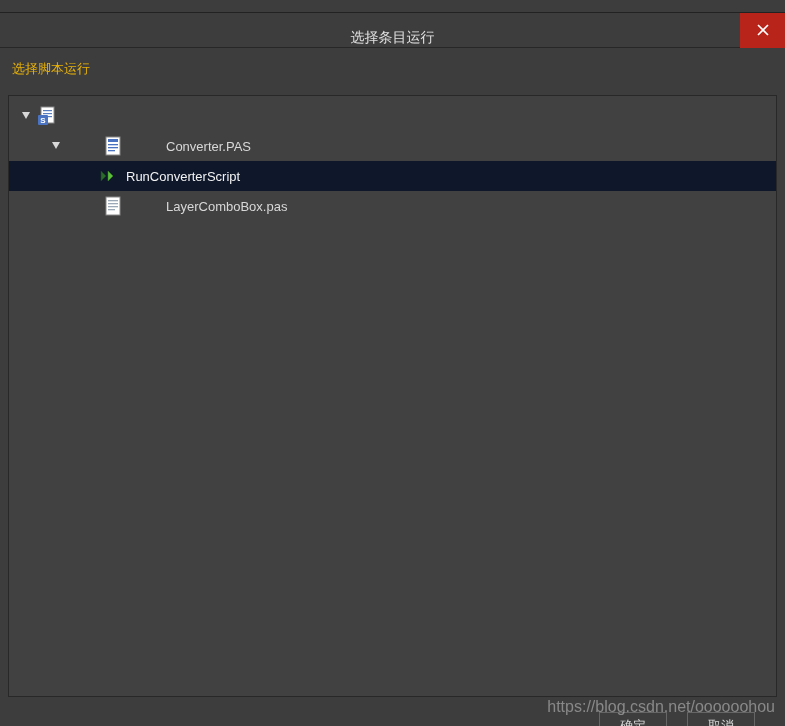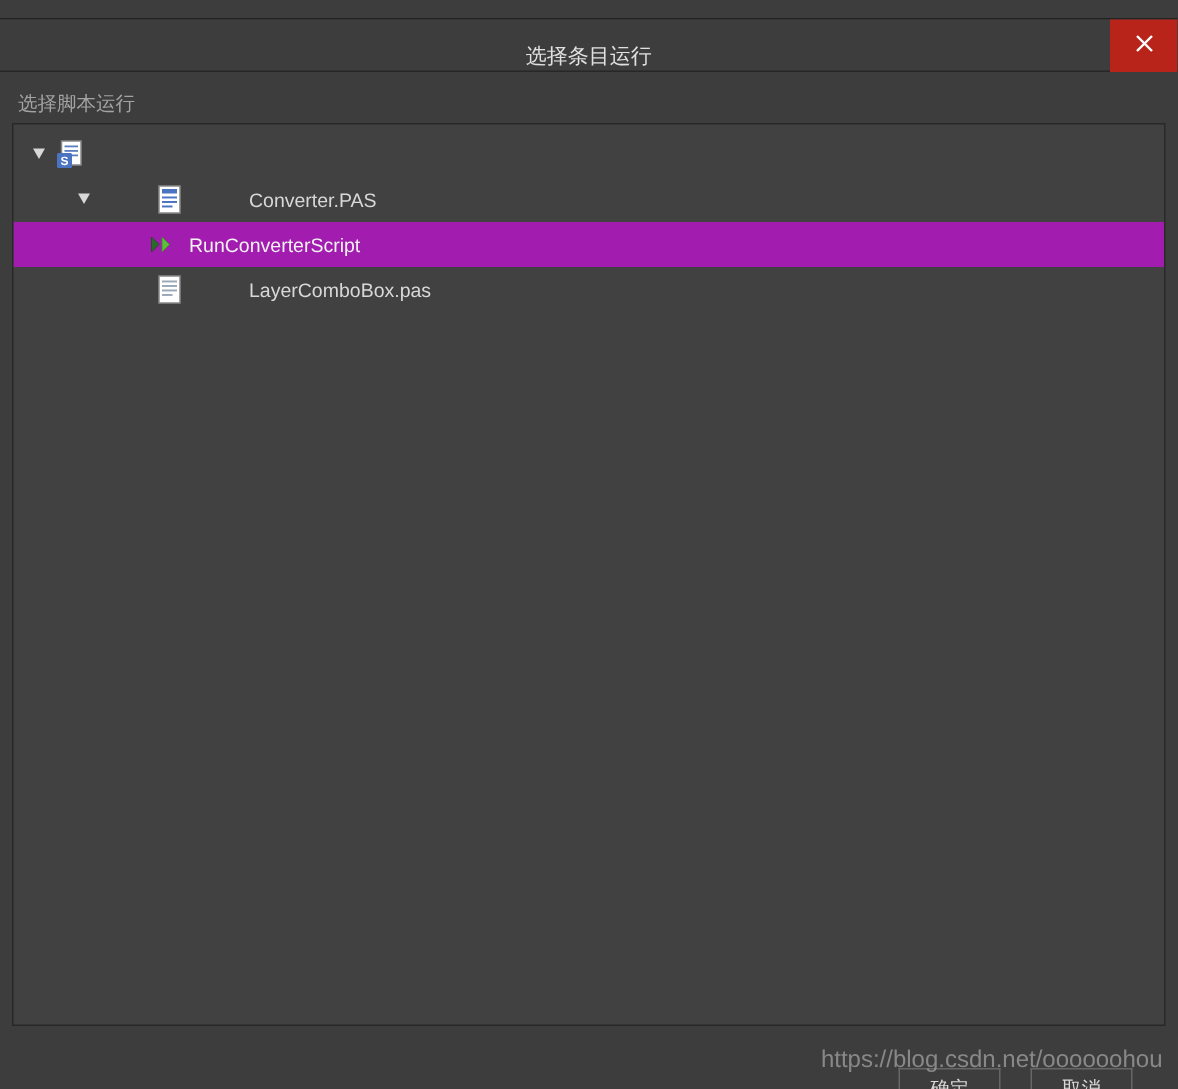--- a/index.html
+++ b/index.html
@@ -47,42 +47,42 @@
     }
     .close-x {
       color: #fff;
       font-size: 16px;
     }
     .content-area {
       padding: 12px 8px 8px 8px;
       background: #3d3d3d;
     }
     .section-label {
-      color: #a3a3a3;
+      color: #eab308;
       font-size: 13px;
-      margin-bottom: 4px;
+      margin-bottom: 17px;
       margin-left: 4px;
     }
     .tree-panel {
       border: 1px solid #282828;
       background: #414141;
       height: 602px;
       padding: 5px 0;
       overflow: hidden;
     }
     .tree-row {
       display: flex;
       align-items: center;
       height: 30px;
       color: #d8d8d8;
       font-size: 13px;
       cursor: pointer;
     }
     .tree-row.selected {
-      background: #a21caf;
+      background: #0f172a;
       color: #f2f2f2;
     }
     .indent-0 { padding-left: 10px; }
     .indent-1 { padding-left: 40px; gap: 36px; }
     .indent-2 { padding-left: 72px; }
     .expander {
       width: 14px;
       height: 14px;
       display: flex;
       align-items: center;

